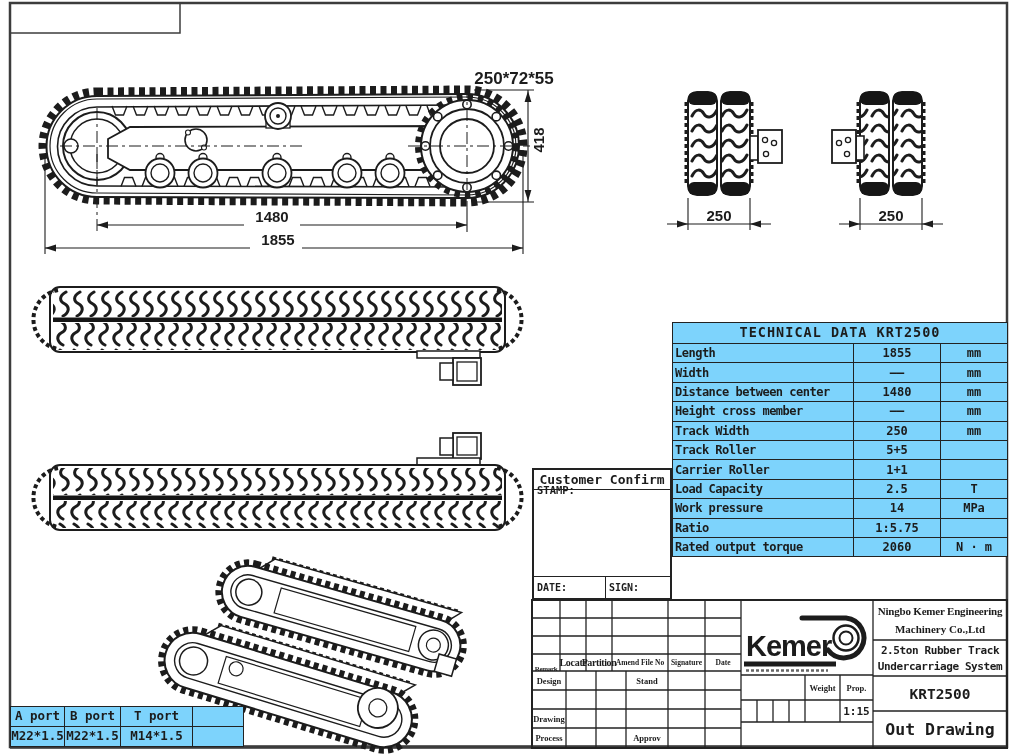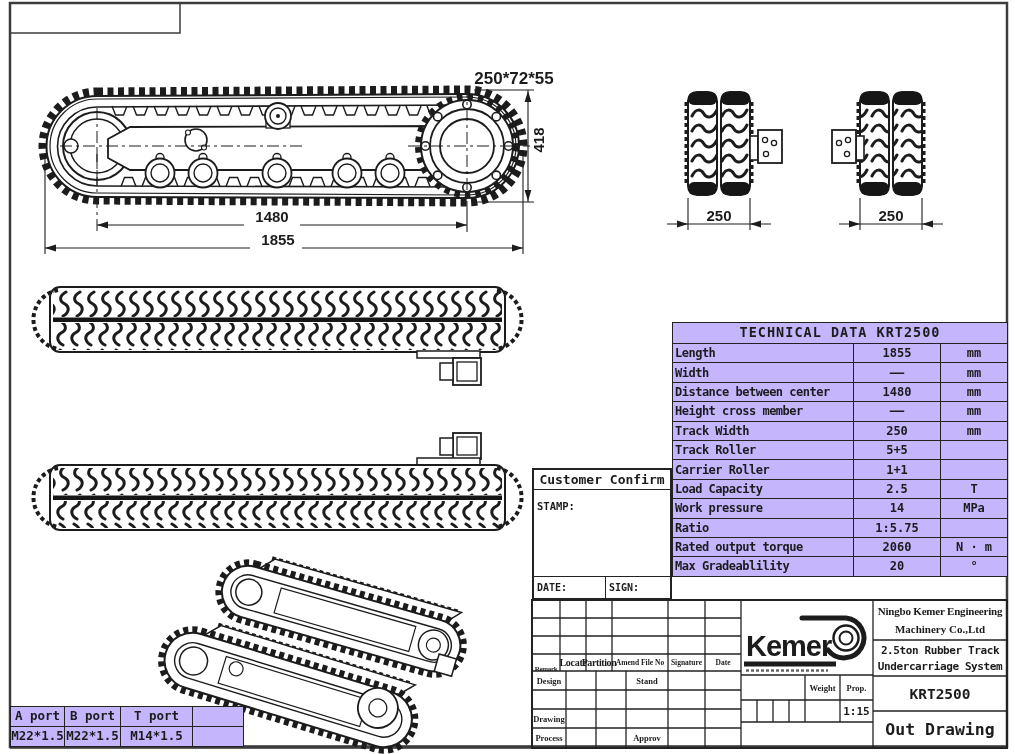--- a/index.html
+++ b/index.html
@@ -3,33 +3,33 @@
 <meta charset="utf-8">
 <style>
   html,body{margin:0;padding:0;background:#fff;}
   #canvas{position:relative;width:1015px;height:754px;background:#fff;overflow:hidden;
           font-family:"DejaVu Sans Mono",monospace;color:#1c1c1c;}
   #art{position:absolute;left:0;top:0;z-index:1;}
   .t{position:absolute;z-index:3;display:flex;align-items:center;justify-content:center;
      color:#1c1c1c;white-space:nowrap;}
   .dim{font-family:"Liberation Sans",sans-serif;font-weight:bold;}
   .serifsm{font-family:"Liberation Serif",serif;font-weight:bold;}
-  table{position:absolute;z-index:3;border-collapse:collapse;table-layout:fixed;background:#c4b5fd;}
+  table{position:absolute;z-index:3;border-collapse:collapse;table-layout:fixed;background:#7dd3fc;}
   .tech{left:672px;top:322px;width:335px;font:bold 12px "DejaVu Sans Mono",monospace;}
   .tech th,.tech td{border:1.5px solid #222;padding:0 2px;height:18.4px;line-height:1;overflow:hidden;}
   .tech th{height:20px;font-size:13.5px;letter-spacing:1px;text-align:center;}
   .tech td.lab{text-align:left;letter-spacing:-0.5px;}
   .tech td.val,.tech td.uni{text-align:center;}
   .port{left:10px;top:706px;width:233px;font:bold 12.5px "DejaVu Sans Mono",monospace;}
   .port td{border:1.5px solid #222;padding:0;height:19px;text-align:center;line-height:1;}
   #confirm{position:absolute;z-index:3;left:532px;top:468px;width:140px;height:132px;
            border:2px solid #222;box-sizing:border-box;background:#fff;}
   #confirm .hd{height:19px;border-bottom:1.5px solid #222;display:flex;align-items:center;
            justify-content:center;font:bold 13px "DejaVu Sans Mono",monospace;}
-  #confirm .stamp{position:absolute;left:3px;top:30px;font:bold 10.5px "DejaVu Sans Mono",monospace;}
+  #confirm .stamp{position:absolute;left:3px;top:14px;font:bold 10.5px "DejaVu Sans Mono",monospace;}
   #confirm .foot{position:absolute;left:0;right:0;bottom:0;height:21px;border-top:1.5px solid #222;display:flex;}
   #confirm .foot div{font:bold 10px "DejaVu Sans Mono",monospace;display:flex;align-items:center;padding-left:3px;}
   #confirm .foot .d{width:68px;border-right:1.5px solid #222;}
   #confirm .foot .s{flex:1;}
   .tb{font-size:8.5px;}
 </style>
 </head>
 <body>
 <div id="canvas">
 
@@ -380,25 +380,20 @@
     <tr>
           <td class="lab">Ratio</td>
           <td class="val">1:5.75</td>
           <td class="uni"></td>
         </tr>
     <tr>
           <td class="lab">Rated output torque</td>
           <td class="val">2060</td>
           <td class="uni">N · m</td>
         </tr>
-    <tr>
-          <td class="lab">Max Gradeablility</td>
-          <td class="val">20</td>
-          <td class="uni">°</td>
-        </tr>
   </tbody>
 </table>
 
 <table class="port">
   <colgroup>
         <col style="width:54px">
         <col style="width:56px">
         <col style="width:72px">
         <col style="width:51px">
       </colgroup>

